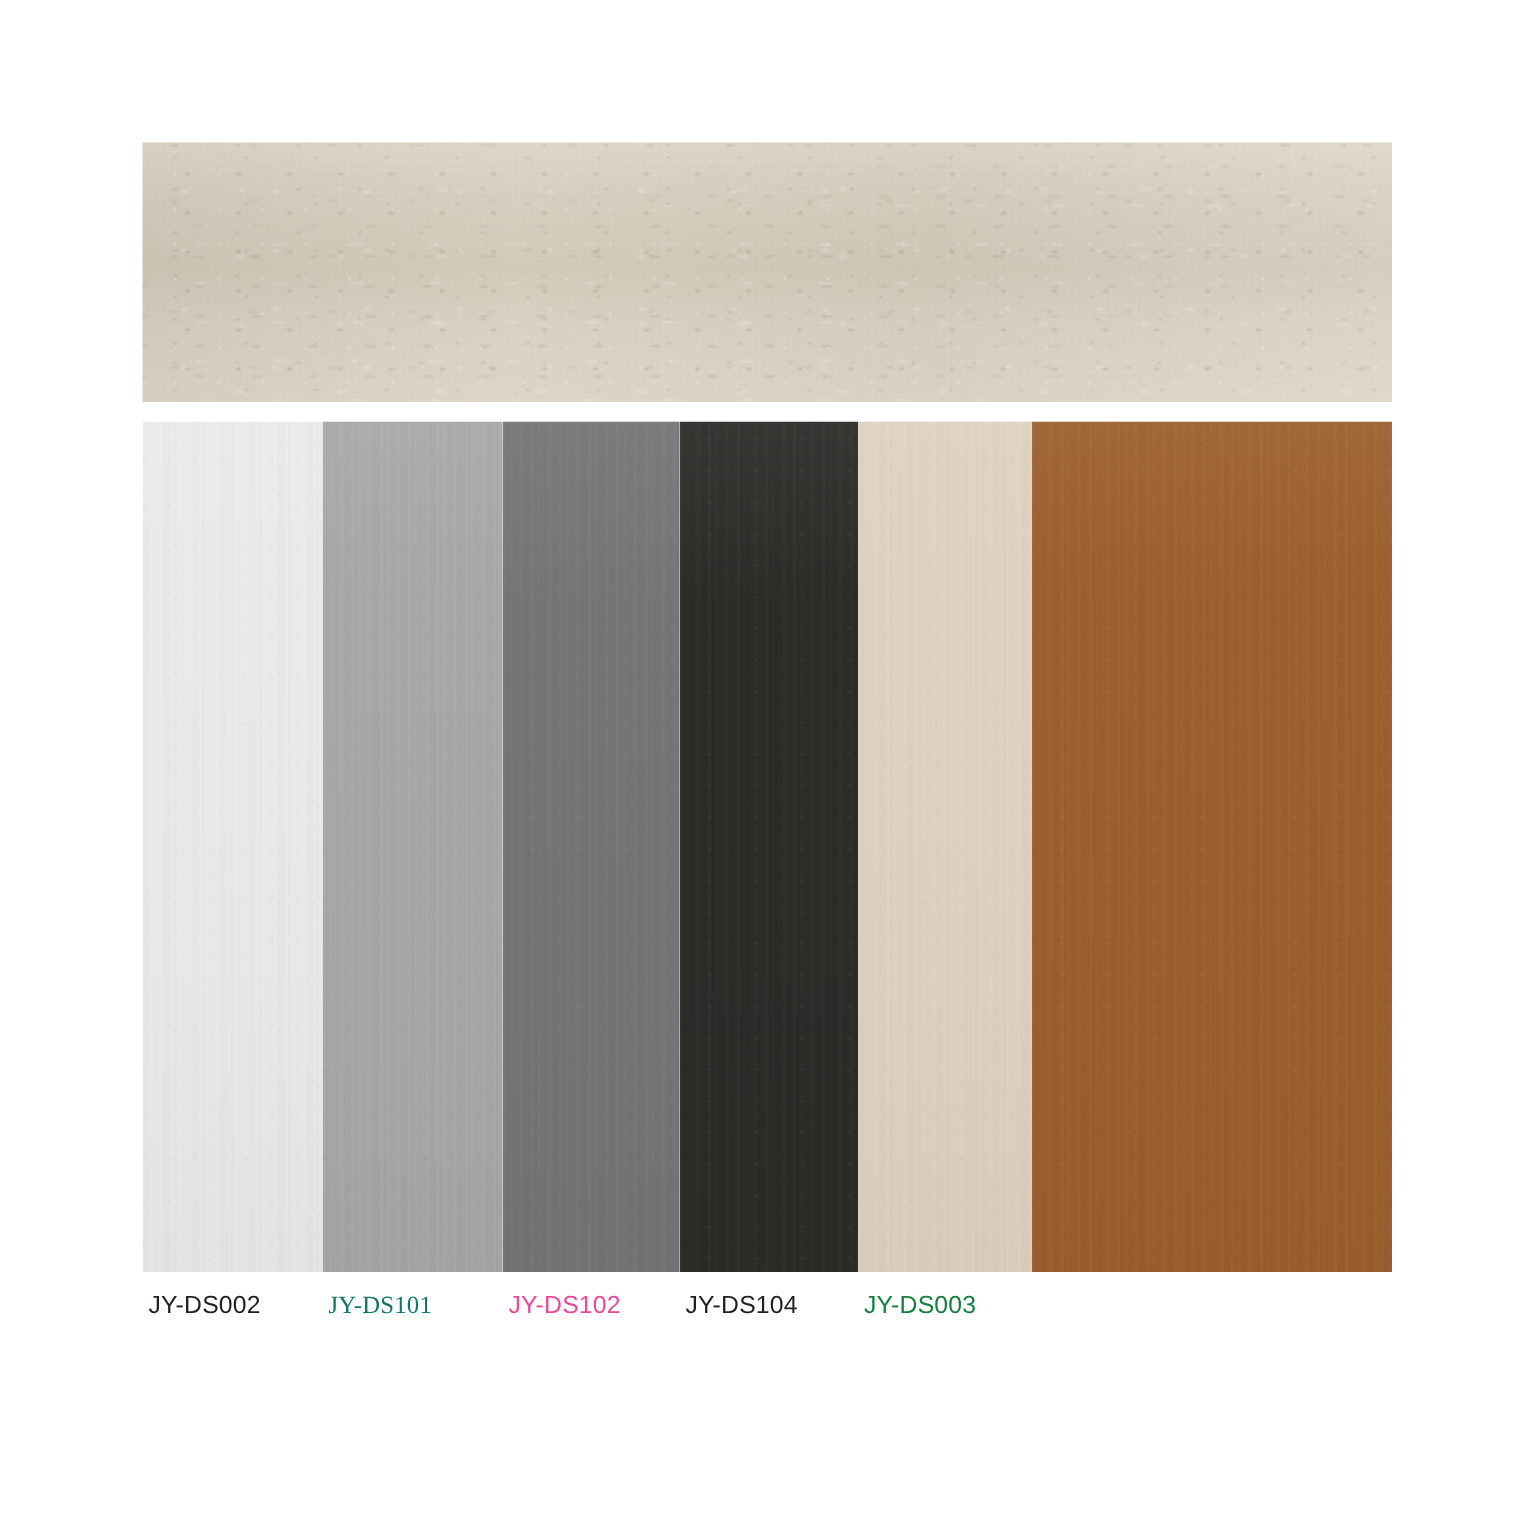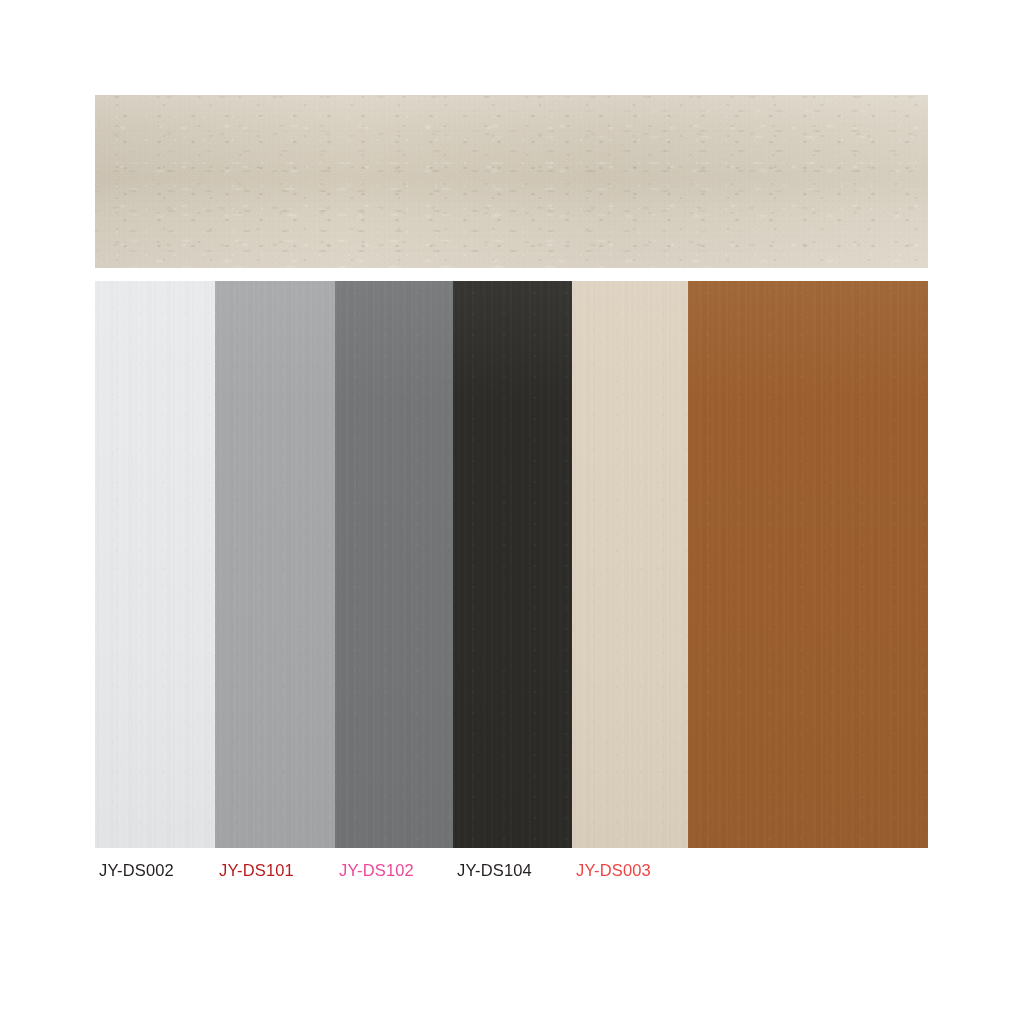--- a/index.html
+++ b/index.html
@@ -244,26 +244,26 @@
       <div class="grain"></div>
       <div class="shade"></div>
     </div>
   </div>
 
   <div id="label-row" style="left: 95px; width: 833px;">
     <div class="label-cell" style="width: 120px; flex: 0 0 120px;">
       <span class="label-text" style="color: rgb(35, 31, 30);">JY-DS002</span>
     </div>
     <div class="label-cell" style="width: 120px; flex: 0 0 120px;">
-      <span class="label-text" style="color: #b91c1c;">JY-DS101</span>
+      <span class="label-text" style="color: #0f766e; font-family: Liberation Serif, serif;">JY-DS101</span>
     </div>
     <div class="label-cell" style="width: 118px; flex: 0 0 118px;">
       <span class="label-text" style="color: #ec4899;">JY-DS102</span>
     </div>
     <div class="label-cell" style="width: 119px; flex: 0 0 119px;">
       <span class="label-text" style="color: rgb(35, 31, 30);">JY-DS104</span>
     </div>
     <div class="label-cell" style="width: 116px; flex: 0 0 116px;">
-      <span class="label-text" style="color: #ef4444;">JY-DS003</span>
+      <span class="label-text" style="color: #15803d;">JY-DS003</span>
     </div>
   </div>
 
 </div>
 
 </body></html>

